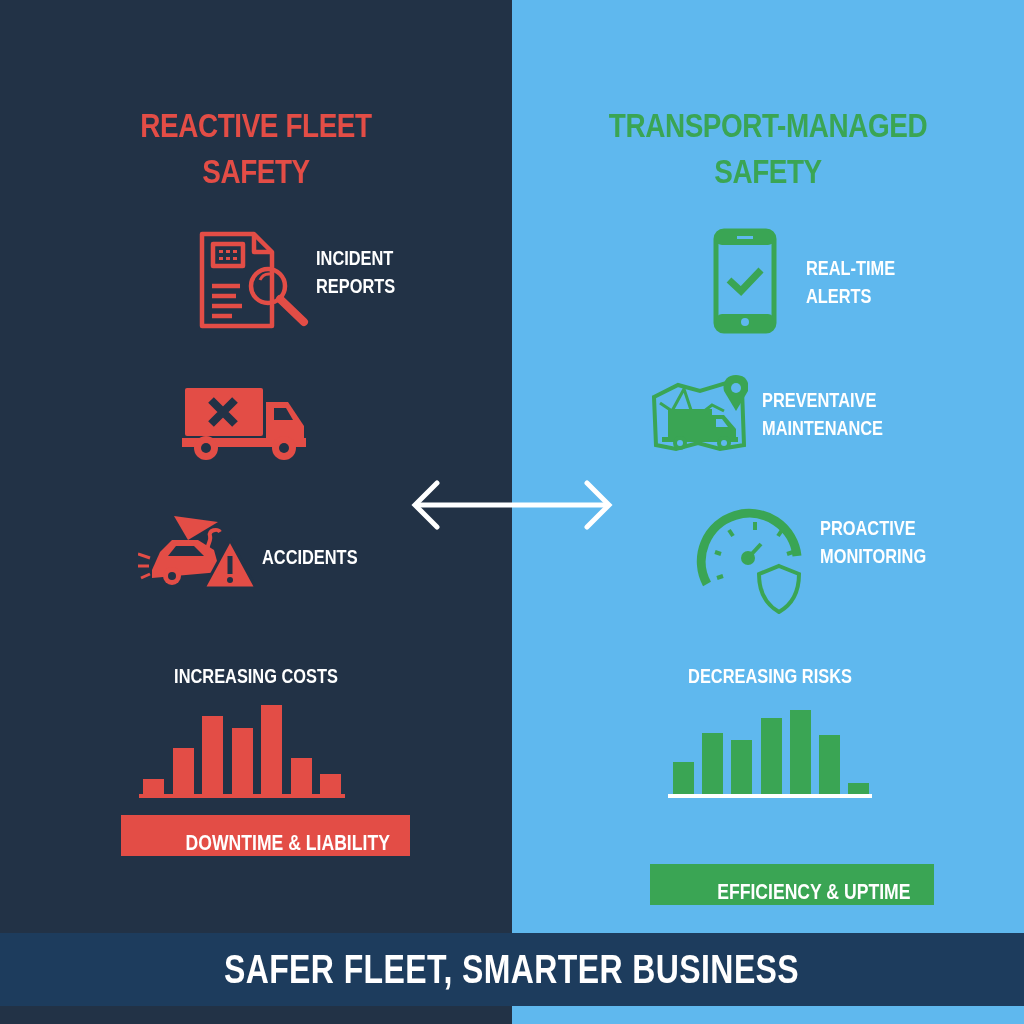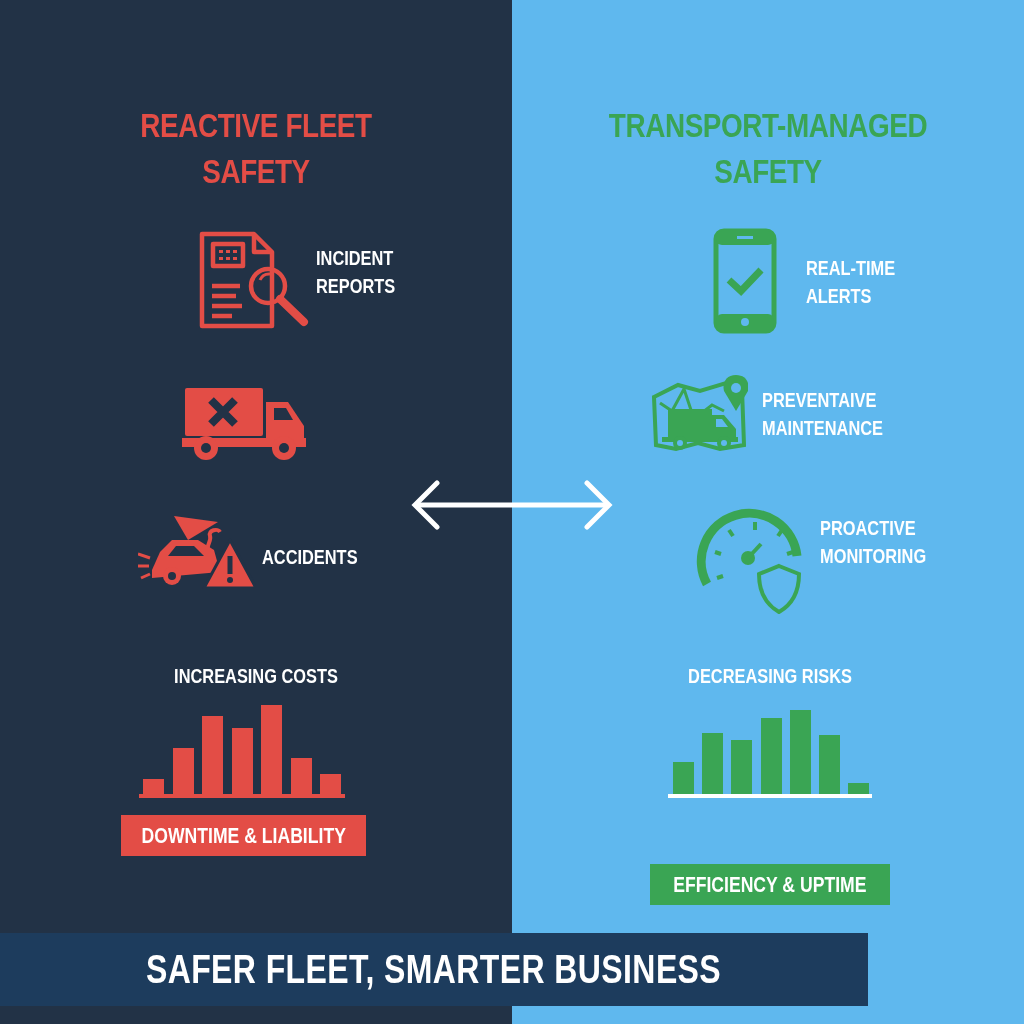--- a/index.html
+++ b/index.html
@@ -9,24 +9,24 @@
   .right { left: 512px; width: 512px; background: #5fb8ee; }
   .title { position: absolute; text-align: center; font-weight: bold; font-size: 34px; line-height: 46px; letter-spacing: -0.5px; transform: scaleX(0.82); transform-origin: center top; }
   .title-left { left: 0; width: 512px; top: 102px; color: #e34d46; }
   .title-right { left: 512px; width: 512px; top: 102px; color: #3aa554; }
   .item-label { position: absolute; color: #ffffff; font-weight: bold; font-size: 21px; line-height: 28px; transform: scaleX(0.78); transform-origin: left top; white-space: nowrap; }
   .icon { position: absolute; }
   .section-label { position: absolute; color: #ffffff; font-weight: bold; font-size: 21px; text-align: center; transform: scaleX(0.78); transform-origin: center top; white-space: nowrap; }
   .chart { position: absolute; }
   .bar { position: absolute; bottom: 0; width: 21px; }
   .baseline { position: absolute; left: 0; right: 0; height: 4px; }
-  .badge { position: absolute; height: 41px; display: flex; align-items: center; justify-content: center; }
+  .badge { position: absolute; height: 41px; display: flex; align-items: flex-end; justify-content: center; padding-left: 44px; }
   .badge span { color: #ffffff; font-weight: bold; font-size: 22px; transform: scaleX(0.8); white-space: nowrap; }
   .arrow { position: absolute; left: 405px; top: 478px; }
-  .footer { position: absolute; left: 0; top: 933px; width: 868px; height: 73px; background: #1d3c5d; display: flex; align-items: center; justify-content: center; }
+  .footer { position: absolute; left: 0; top: 933px; width: 1024px; height: 73px; background: #1d3c5d; display: flex; align-items: center; justify-content: center; }
   .footer span { color: #ffffff; font-weight: bold; font-size: 40px; transform: scaleX(0.8); white-space: nowrap; letter-spacing: 0.5px; }
 </style>
 </head>
 <body>
 
 <div class="half left"></div>
 <div class="half right"></div>
 
 <div class="title title-left">
   <div>REACTIVE FLEET</div>

